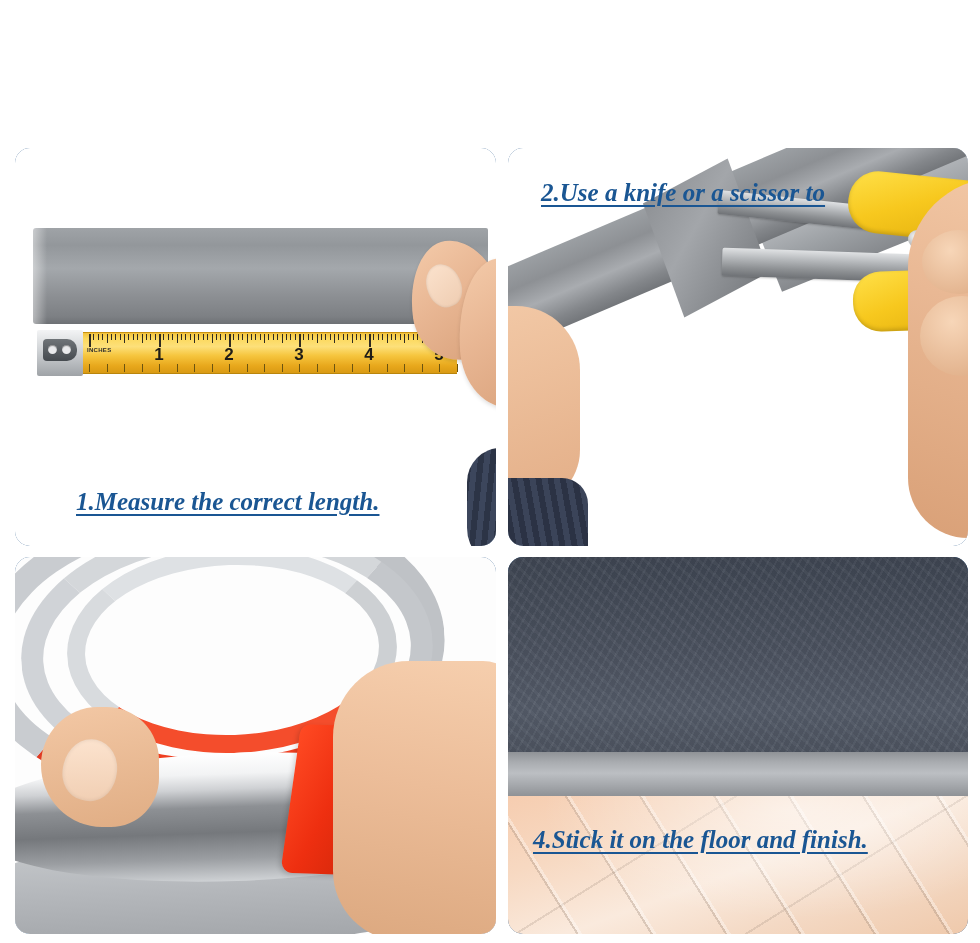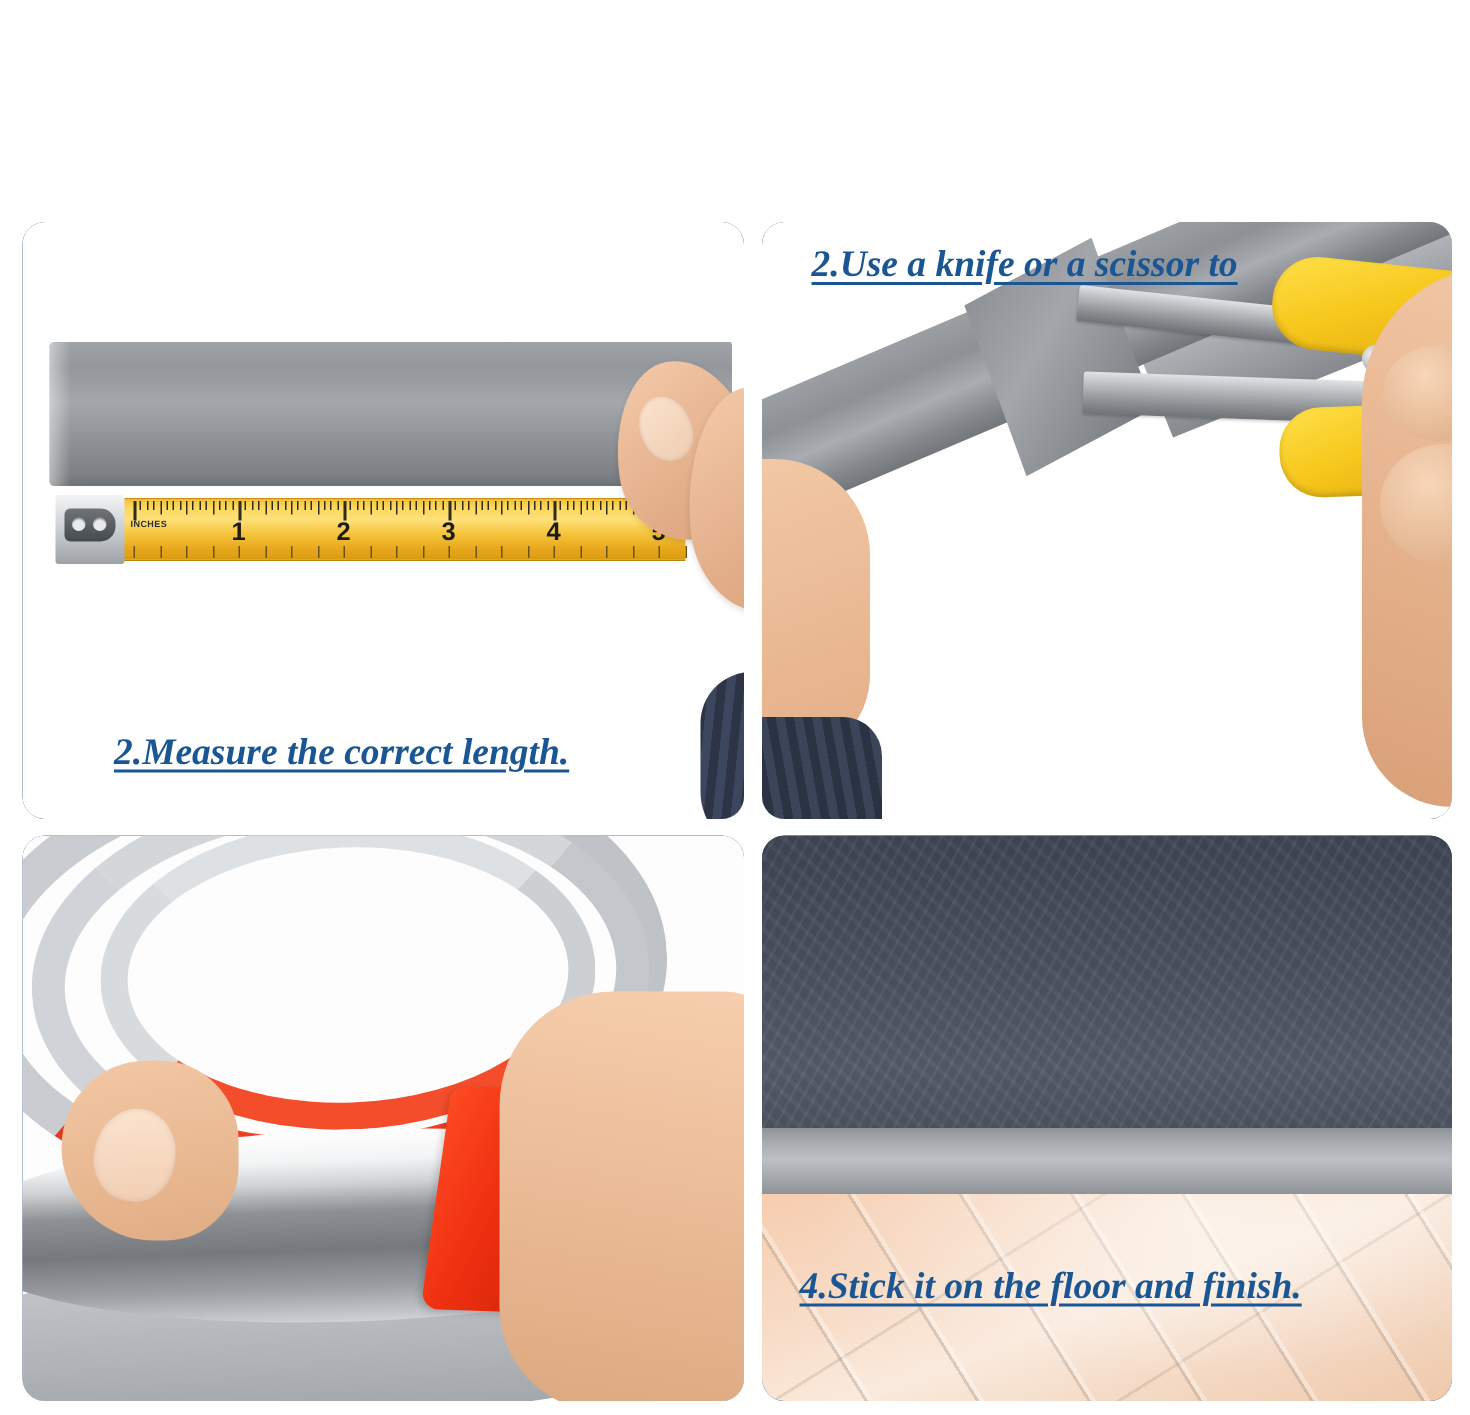--- a/index.html
+++ b/index.html
@@ -56,23 +56,23 @@
     font-size: 25px; line-height: 39px;
     white-space: nowrap;
   }
   .caption u, .cline {
     text-decoration: underline;
     text-decoration-thickness: 2px;
     text-underline-offset: 4px;
     display: block;
   }
   .cap1 { left: 58px;  bottom: 22px; }
-  .cap2 { left: 30px;  top: 6px; }
+  .cap2 { left: 30px;  top: 22px; }
   .cap3 { left: 114px; bottom: 14px; }
-  .cap4 { left: 22px;  bottom: 54px; }
+  .cap4 { left: 22px;  bottom: 72px; }
   .cap4 .cline { color: #1a5693; }
 
   
   .photo { position: absolute; inset: 0; }
 
   
   .p1-bg { position: absolute; inset: 0; background: #ffffff; }
   .strip1 {
     position: absolute; left: 18px; top: 80px; width: 455px; height: 96px;
     background: linear-gradient(to bottom,
@@ -461,21 +461,21 @@
           <div class="hand1">
             <div class="finger f1">
               <div class="nail1"></div>
             </div>
             <div class="finger f2"></div>
           </div>
           <div class="sleeve1"></div>
         </div>
       </div>
       <div class="caption cap1">
-        <span class="cline">2.Measure the correct length.</span>
+        <span class="cline">1.Measure the correct length.</span>
       </div>
     </div>
 
     <div class="panel p2">
       <div class="panel-inner">
         <div class="photo">
           <div class="p2-bg"></div>
           <div class="strip2-top"></div>
           <div class="strip2"></div>
           <div class="strip2-flap"></div>

